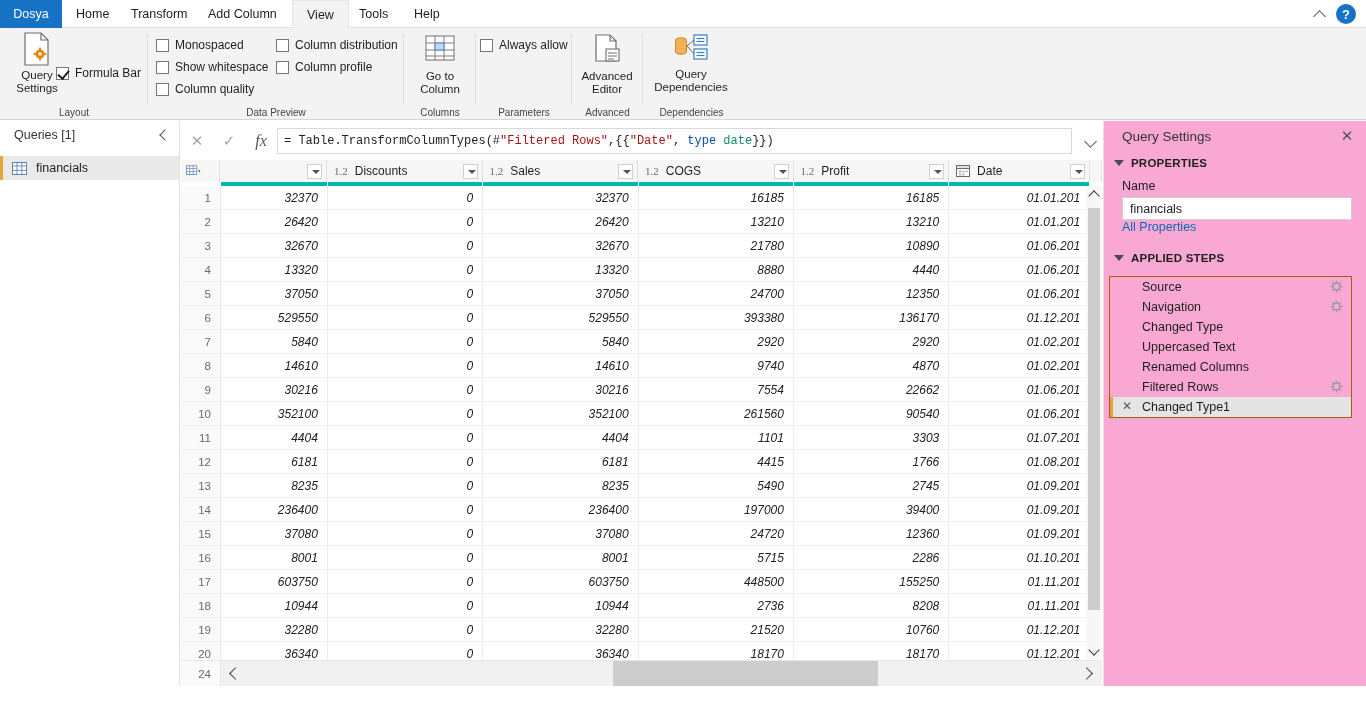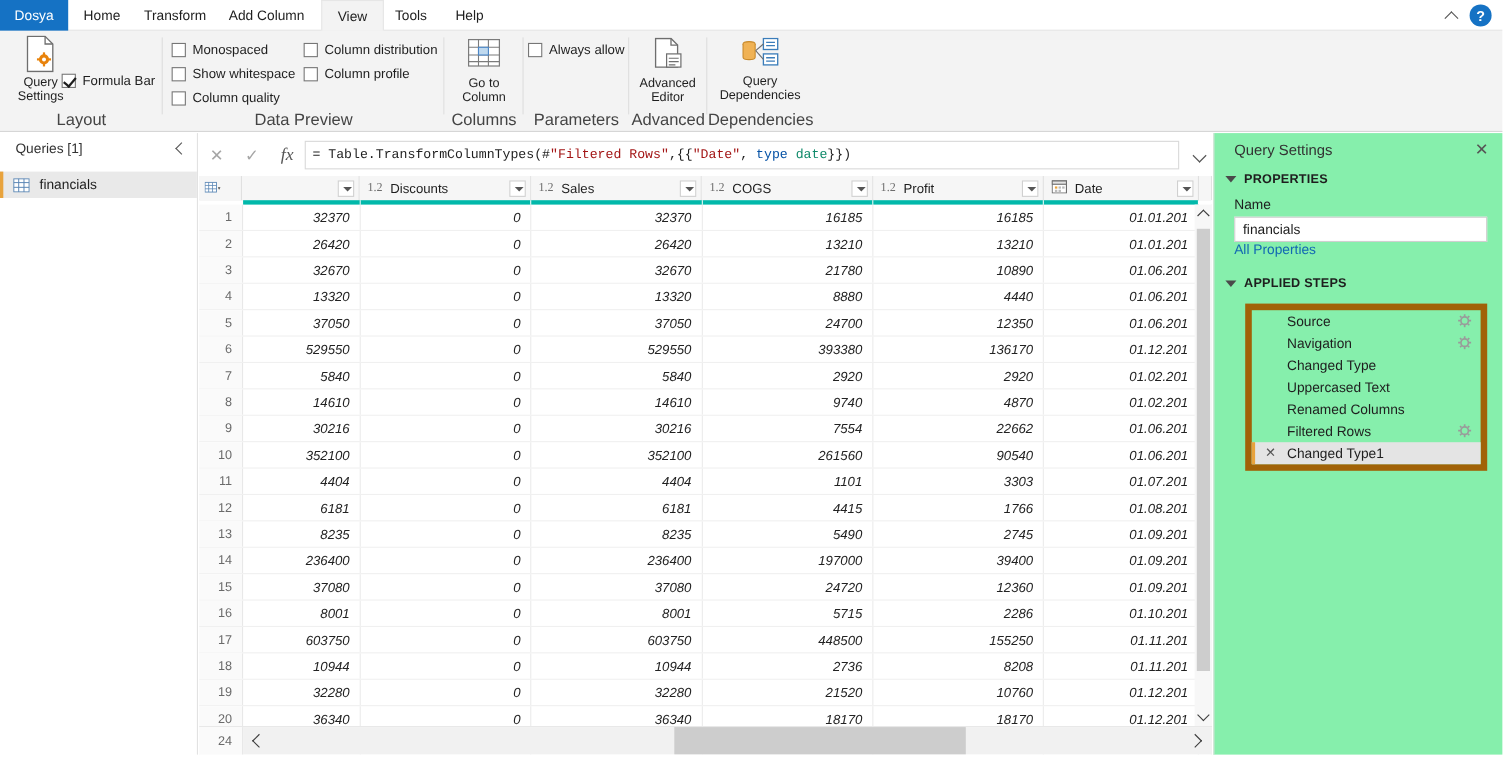--- a/index.html
+++ b/index.html
@@ -46,21 +46,21 @@
   }
 
   
   .ribbon {
     position: absolute; left: 0; top: 28px; width: 1366px; height: 92px;
     background: #f3f3f3; border-bottom: 1px solid #d6d6d6;
   }
   .rgroup { position: absolute; top: 0; height: 92px; }
   .rgroup .glabel {
     position: absolute; bottom: 2px; left: 0; width: 100%;
-    text-align: center; font-size: 15px; color: #444;
+    text-align: center; font-size: 10px; color: #444;
   }
   .rgroup .sep {
     position: absolute; right: 0; top: 6px; width: 1px; height: 70px; background: #dedede;
   }
   .bigbtn {
     position: absolute; top: 4px; display: flex; flex-direction: column;
     align-items: center; width: 74px;
   }
   .bigbtn .cap { font-size: 11.5px; line-height: 13px; text-align: center; color: #1e1e1e; margin-top: 3px; }
   .cbrow { display: flex; align-items: center; gap: 6px; height: 22px; font-size: 12px; color: #1e1e1e; }
@@ -203,40 +203,40 @@
     content: ""; position: absolute; top: 8px; width: 8px; height: 8px;
     border-left: 1.8px solid #3c3c3c; border-bottom: 1.8px solid #3c3c3c;
   }
   .hsb-left::before  { left: 10px; transform: rotate(45deg); }
   .hsb-right::before { left: 6px;  transform: rotate(-135deg); }
   .hsb-thumb { position: absolute; top: 0; left: 392px; width: 265px; height: 25px; background: #cdcdcd; }
 
   
   .qsettings {
     position: absolute; left: 1103px; top: 121px; width: 263px; height: 565px;
-    background: #86efac; border-left: 1px solid #e2e2e2;
+    background: #f9a8d4; border-left: 1px solid #e2e2e2;
   }
   .qs-head {
     height: 30px; display: flex; align-items: center; justify-content: space-between;
     padding: 0 10px 0 18px; font-size: 13.5px; color: #333;
   }
   .qs-close { font-size: 15px; color: #555; width: 18px; text-align: center; }
   .sect-head {
     display: flex; align-items: center; gap: 7px; padding-left: 10px;
     height: 24px; font-size: 11.5px; font-weight: bold; color: #1e1e1e; letter-spacing: .2px;
   }
   .tri { width: 0; height: 0; border-left: 5px solid transparent; border-right: 5px solid transparent;
          border-top: 6px solid #4a4a4a; flex: none; }
   .qs-label { padding-left: 18px; font-size: 12.5px; color: #1e1e1e; margin-top: 4px; }
   .qs-input {
     margin: 4px 14px 0 18px; height: 23px; border: 1px solid #cfcfcf; background: #fff;
     display: flex; align-items: center; padding-left: 7px; font-size: 12.5px; color: #1e1e1e;
   }
   .qs-link { padding-left: 18px; font-size: 12.5px; color: #1268b3; }
-  .steps { margin: 6px 14px 0 28px; border: 6px solid #a16207; }
+  .steps { margin: 6px 14px 0 5px; border: 1px solid #a16207; }
   .step {
     height: 20px; display: flex; align-items: center; position: relative;
     padding-left: 32px; font-size: 12.5px; color: #1e1e1e;
   }
   .step.sel { background: #e4e4e4; border-left: 3px solid #e8a33d; padding-left: 29px; }
   .step .gear { position: absolute; right: 8px; top: 3px; width: 13px; height: 13px; }
   .step .xmark {
     position: absolute; left: 12px; top: 3px; width: 12px; height: 13px;
     color: #555; font-size: 12px; line-height: 13px;
   }

